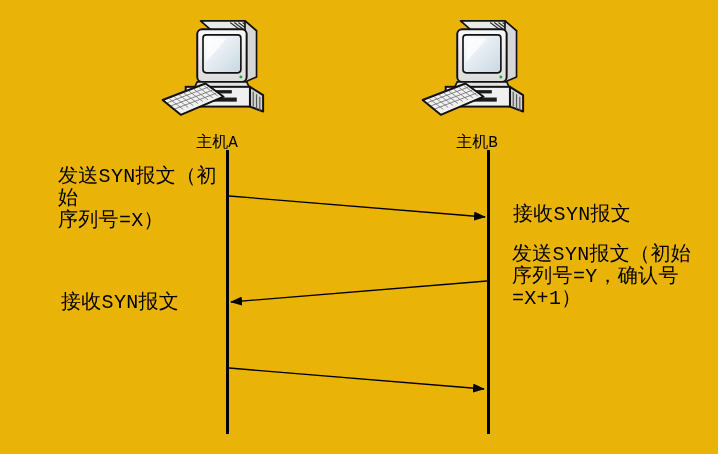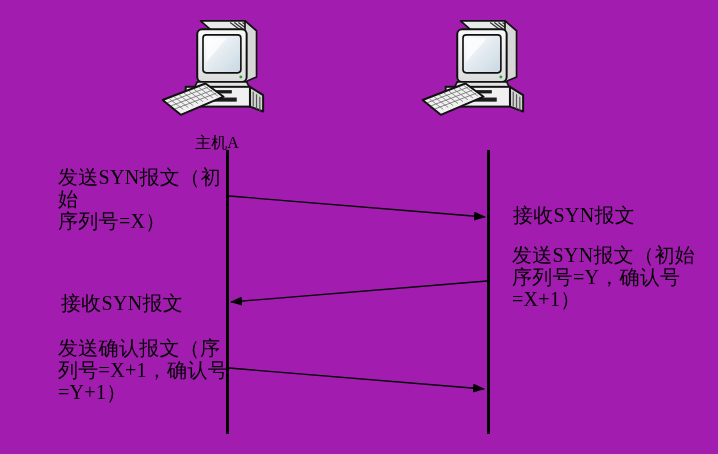--- a/index.html
+++ b/index.html
@@ -1,21 +1,21 @@
 <!DOCTYPE html>
 <html><head>
 <meta charset="utf-8">
 <style>
   html, body { margin: 0; padding: 0; background: #ffffff; }
   .stage {
     position: relative;
     width: 718px;
     height: 454px;
-    background: #a21caf;
-    font-family: Liberation Serif, serif;
+    background: #eab308;
+    font-family: Liberation Mono, monospace;
     color: #000000;
     overflow: hidden;
   }
   .pc {
     position: absolute;
     width: 112px;
     height: 112px;
   }
   .host-label {
     position: absolute;
@@ -96,20 +96,21 @@
 
   <svg class="pc" style="left:161px; top:16px;" viewBox="0 0 136 136">
     <use href="#pc-icon"></use>
   </svg>
 
   <svg class="pc" style="left:421px; top:16px;" viewBox="0 0 136 136">
     <use href="#pc-icon"></use>
   </svg>
 
   <div class="host-label" style="left:159px;">主机A</div>
+  <div class="host-label" style="left:419px;">主机B</div>
 
   <div class="timeline" style="left:226px;"></div>
   <div class="timeline" style="left:487px;"></div>
 
   <svg class="overlay" width="718" height="454" viewBox="0 0 718 454">
     <defs>
       <marker id="arrow" viewBox="0 0 12 9" markerWidth="12" markerHeight="9" refX="11" refY="4.5" orient="auto" markerUnits="userSpaceOnUse">
         <path d="M0,0 L12,4.5 L0,9 Z" fill="#000"></path>
       </marker>
     </defs>
@@ -118,17 +119,14 @@
     <line x1="229" y1="368" x2="484" y2="389" stroke="#000" stroke-width="1.3" marker-end="url(#arrow)"></line>
   </svg>
 
   <div class="note" style="left:58px; top:166px; width:178px;">发送SYN报文（初始
 序列号=X）</div>
   <div class="note" style="left:513px; top:204px; width:160px;">接收SYN报文</div>
   <div class="note" style="left:512px; top:244px; width:186px;">发送SYN报文（初始
 序列号=Y，确认号
 =X+1）</div>
   <div class="note" style="left:61px; top:292px; width:160px;">接收SYN报文</div>
-  <div class="note" style="left:58px; top:337px; width:186px;">发送确认报文（序
-列号=X+1，确认号
-=Y+1）</div>
 
 </div>
 
 </body></html>

